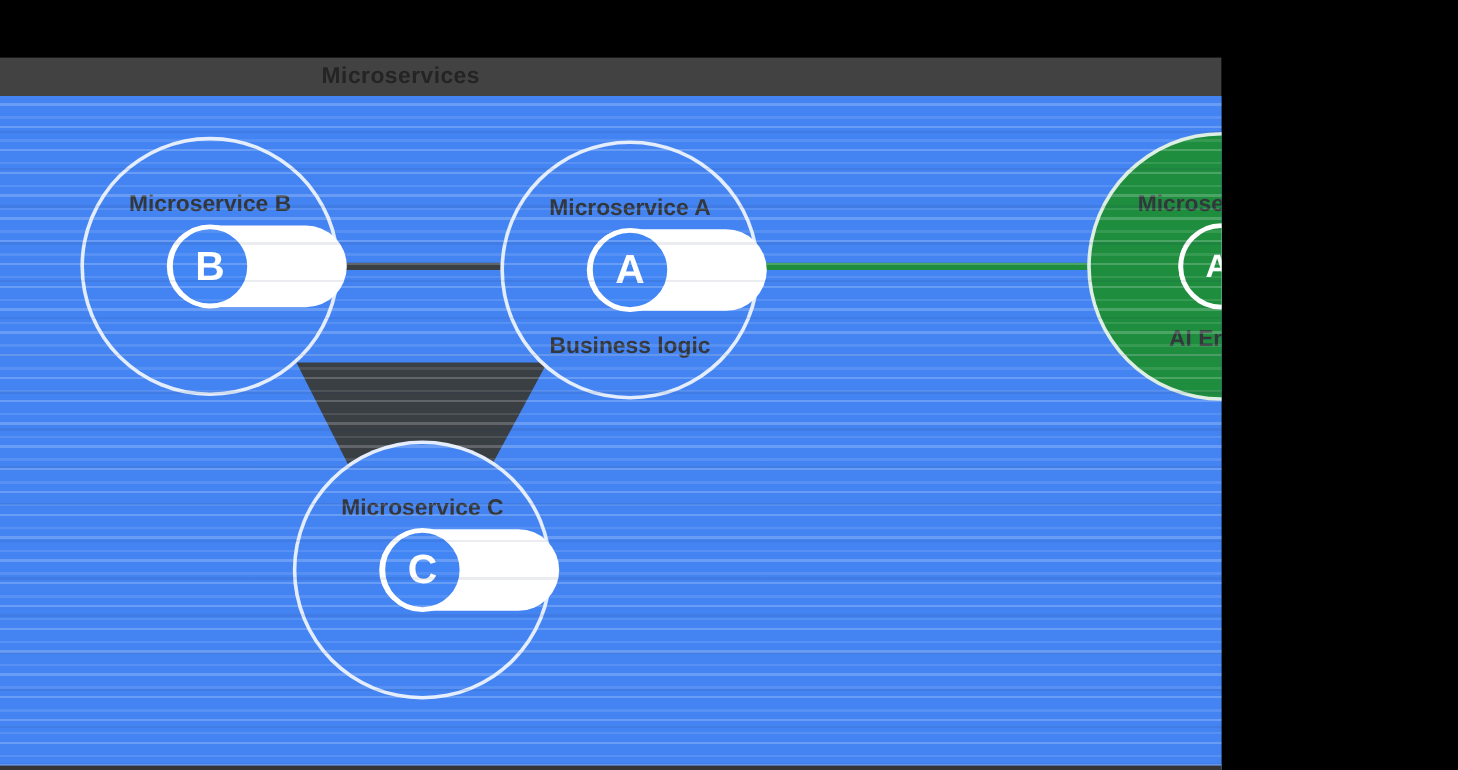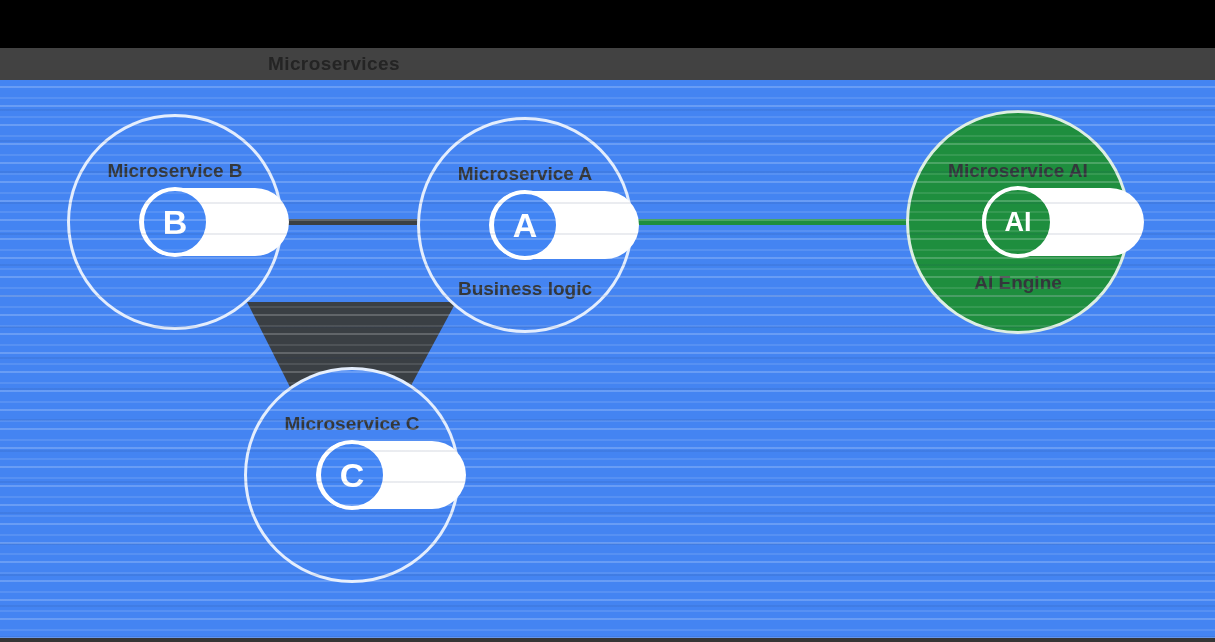--- a/index.html
+++ b/index.html
@@ -1,16 +1,16 @@
 <!DOCTYPE html>
 <html><head>
 <meta charset="utf-8">
 <style>
   html,body{margin:0;padding:0;background:#000;}
-  .window{position:relative;width:1215px;height:642px;overflow:hidden;
+  .window{position:relative;width:1018px;height:642px;overflow:hidden;
           font-family:"Liberation Sans",sans-serif;}
   
   .bar-black{position:absolute;left:0;top:0;width:100%;height:48px;background:#000;}
   .bar-gray{position:absolute;left:0;top:48px;width:100%;height:32px;background:#424242;}
   .window-title{position:absolute;left:268px;top:5px;font-size:19px;font-weight:bold;
                 color:#242424;letter-spacing:.4px;white-space:nowrap;}
   .bottom-strip{position:absolute;left:0;bottom:0;width:100%;height:4px;background:#353535;z-index:60;}
   
   .canvas{position:absolute;left:0;top:80px;width:1215px;height:562px;background:#4484F2;overflow:hidden;}
   

